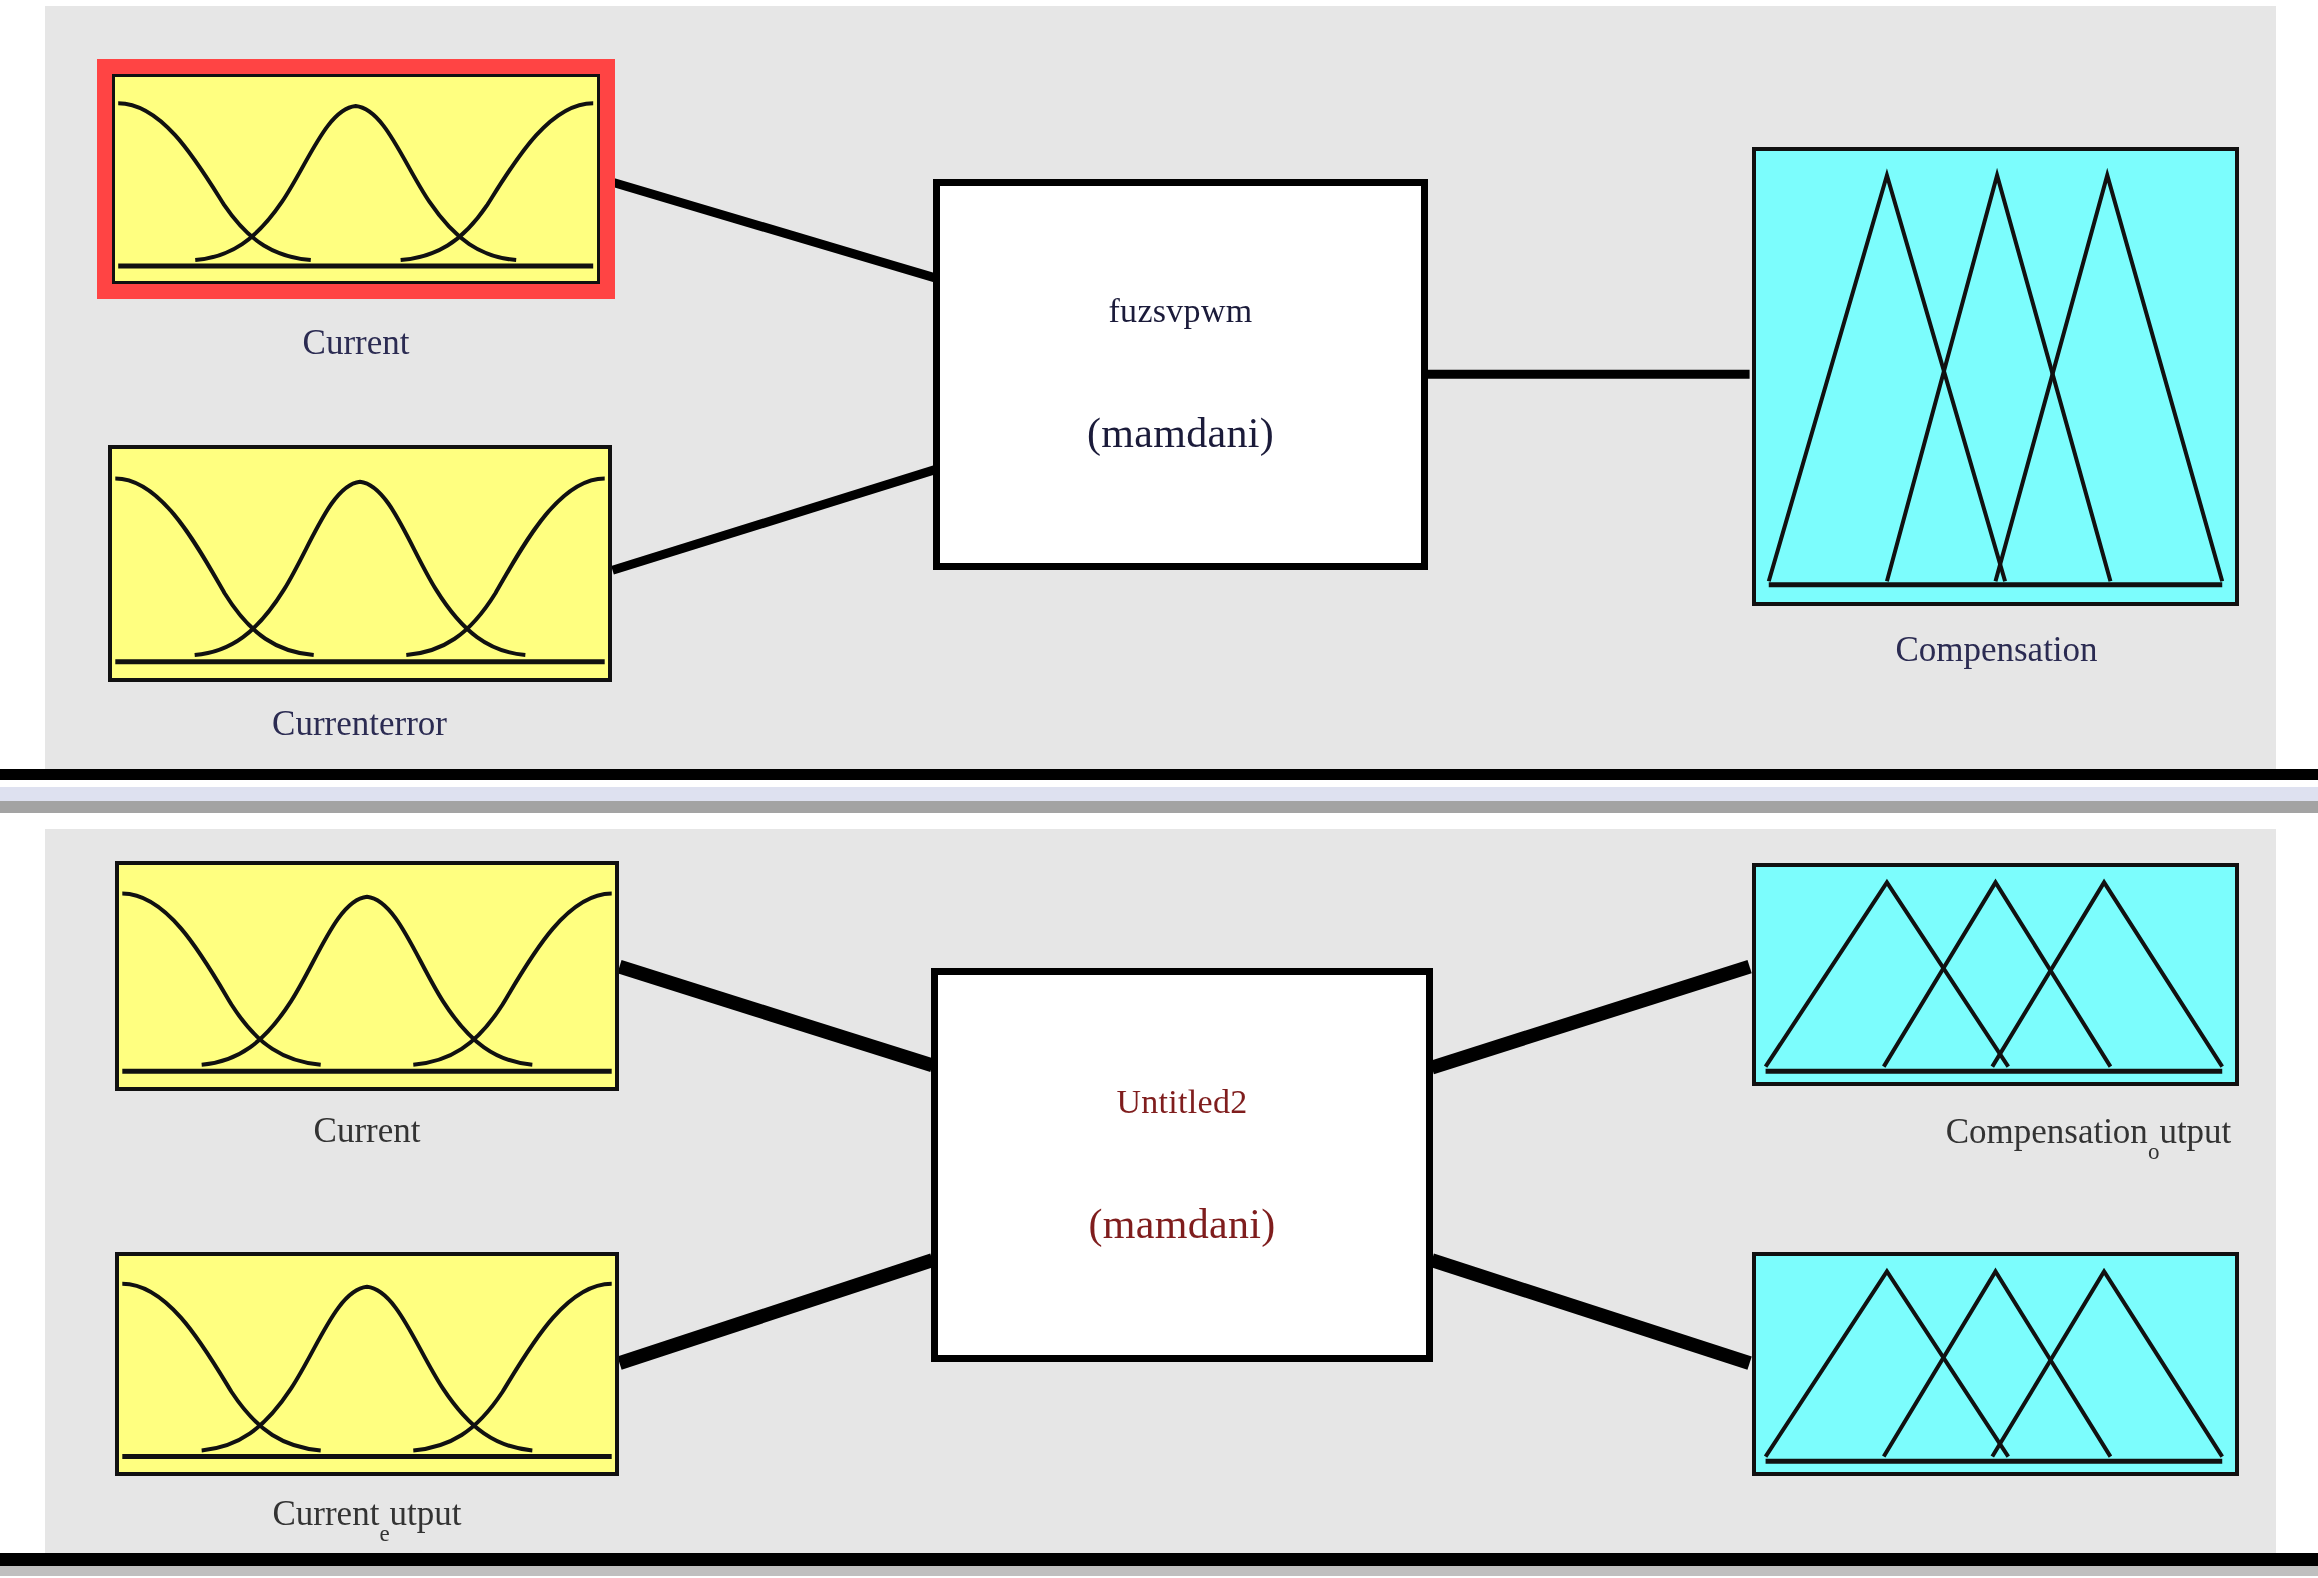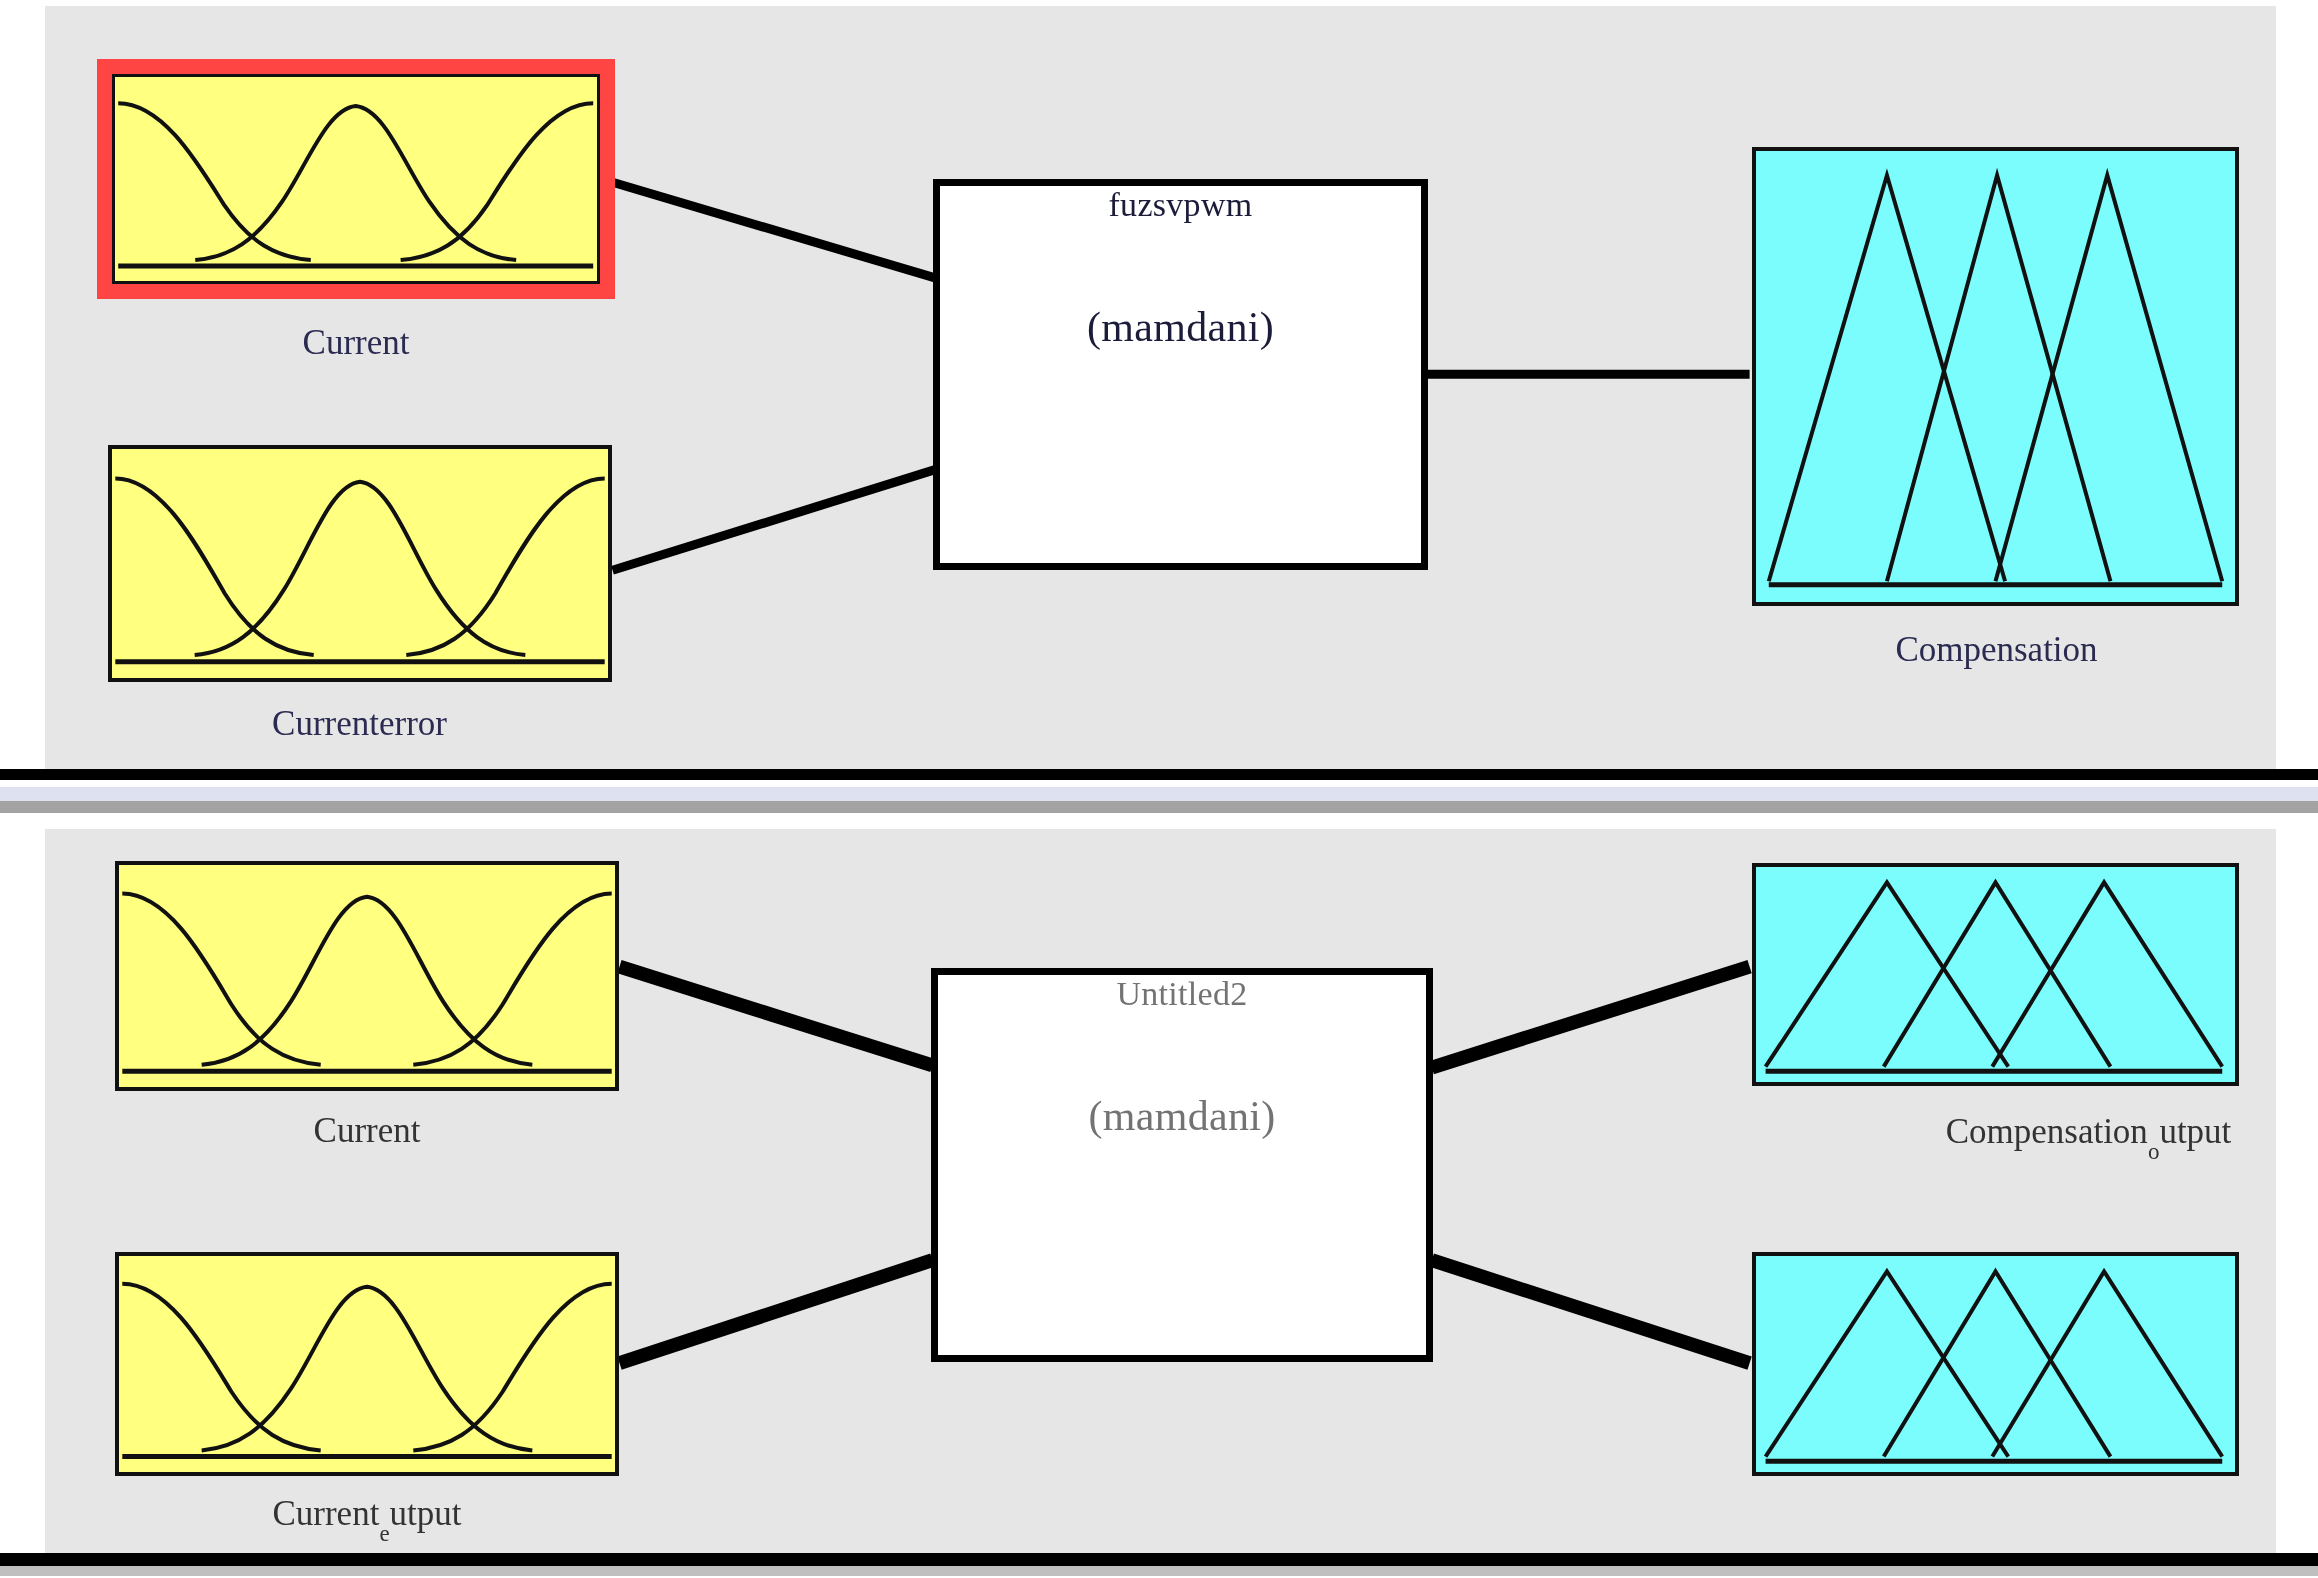--- a/index.html
+++ b/index.html
@@ -57,34 +57,35 @@
 
   
   .fisblock{
     position:absolute;
     box-sizing:border-box;
     background:#ffffff;
     border:7.7px solid #000000;
     display:flex;
     flex-direction:column;
     align-items:center;
+    justify-content:center;
   }
   .fisblock .fis-name{
     font-size:34px;
     color:#1b1b3a;
     letter-spacing:0.3px;
     margin-bottom:39px;
   }
   .fisblock .fis-type{
     font-size:42px;
     color:#1b1b3a;
     letter-spacing:0.3px;
     margin-top:40px;
   }
-  #fis-bottom .fis-name,#fis-bottom .fis-type{color:#737373;}
+  #fis-bottom .fis-name,#fis-bottom .fis-type{color:#7f1d1d;}
 
   
   .caption{
     position:absolute;
     font-size:35px;
     color:#333333;
     white-space:nowrap;
     text-align:center;
   }
   .caption.blue{color:#2b2b52;}

